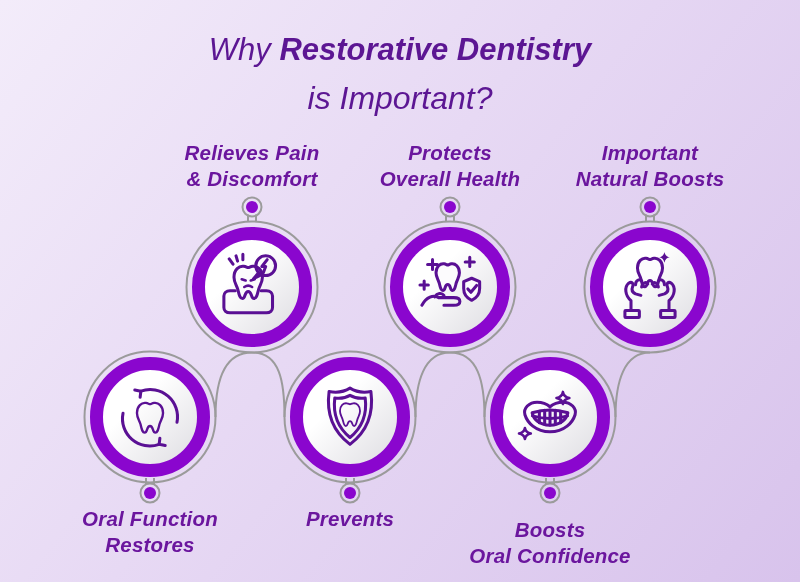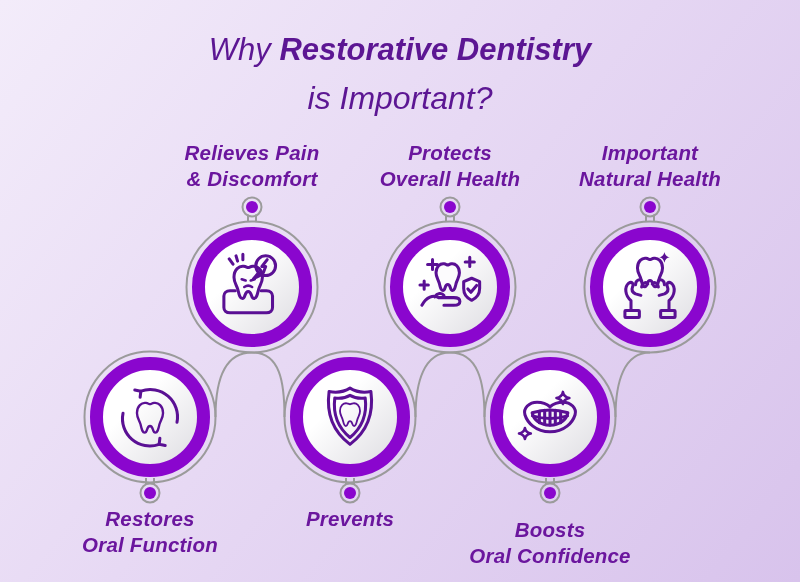--- a/index.html
+++ b/index.html
@@ -92,26 +92,26 @@
   <div class="label lab-t2">
     <span>Protects</span>
       <span>Overall Health</span>
   </div>
   <div class="label lab-t1">
     <span>Relieves Pain</span>
       <span>&amp; Discomfort</span>
   </div>
   <div class="label lab-t3">
     <span>Important</span>
-      <span>Natural Health</span>
+      <span>Natural Boosts</span>
   </div>
 
   <div class="label lab-b1">
-    <span>Restores</span>
-      <span>Oral Function</span>
+    <span>Oral Function</span>
+      <span>Restores</span>
   </div>
   <div class="label lab-b2">
     <span>Prevents</span>
   </div>
   <div class="label lab-b3">
     <span>Boosts</span>
       <span>Oral Confidence</span>
   </div>
 
   <div class="node pos-t1">

